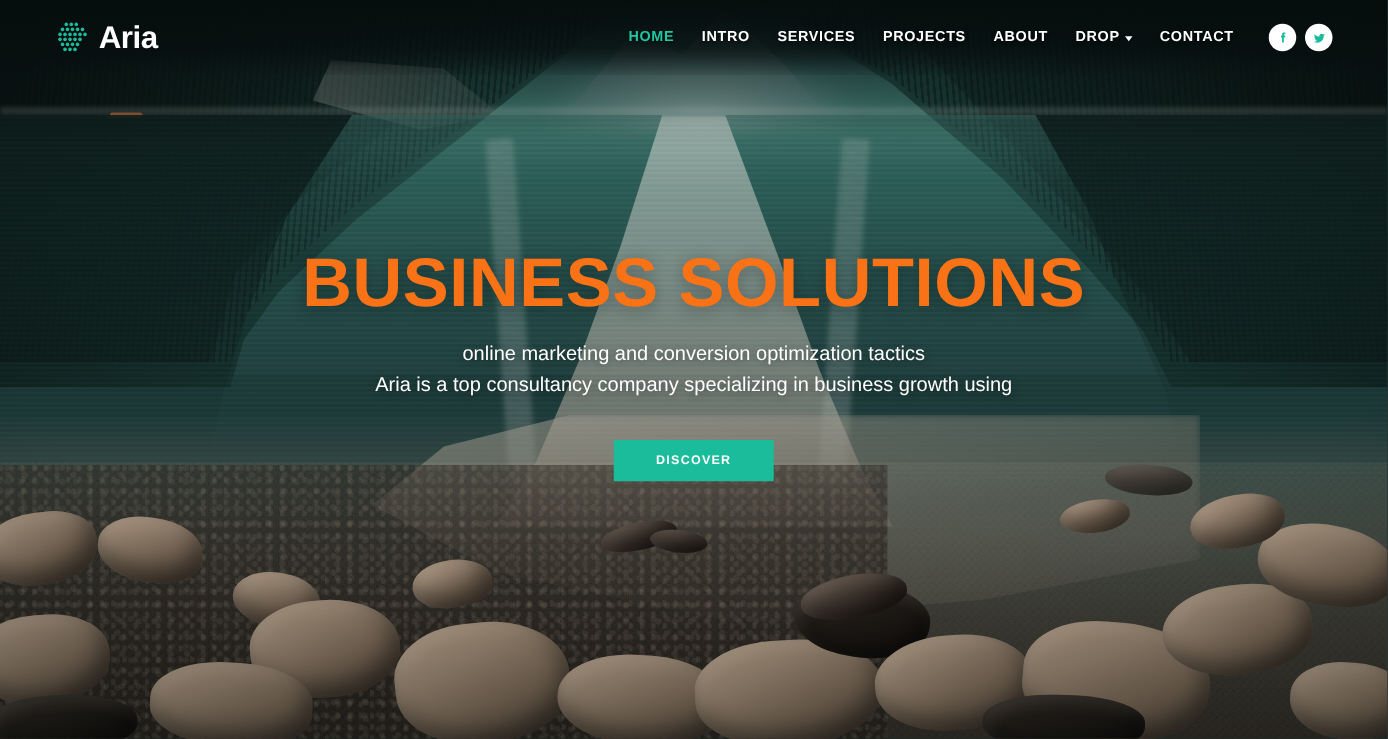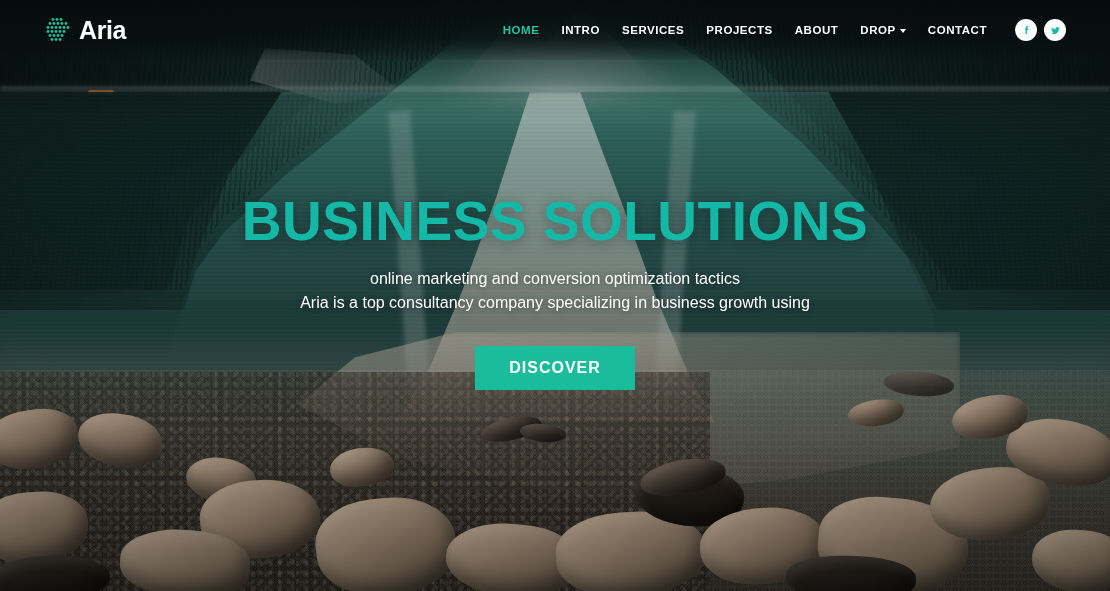--- a/index.html
+++ b/index.html
@@ -275,36 +275,36 @@
   }
   .social svg { display: block; }
 
   
   .hero-content {
     position: absolute; left: 0; top: 0; width: 1110px; height: 591px;
     display: flex; flex-direction: column; align-items: center; justify-content: center;
     z-index: 30; padding-bottom: 8px;
   }
   .hero-title {
-    color: #14b8a6; font-size: 55px; font-weight: 700;
+    color: #f97316; font-size: 55px; font-weight: 700;
     letter-spacing: 0.5px; line-height: 1.05; text-transform: uppercase;
     text-align: center; text-shadow: 0 2px 14px rgba(0,0,0,0.32);
   }
   .hero-sub {
     margin-top: 16px; color: #ffffff; font-size: 16px; font-weight: 400;
     line-height: 1.55; text-align: center; max-width: 640px;
     text-shadow: 0 1px 7px rgba(0,0,0,0.42);
   }
   .hero-sub span { display: block; }
   .discover-btn {
     margin-top: 30px;
     background: #1abc9c; color: #ffffff;
-    font-size: 16px; font-weight: 700; letter-spacing: 1px;
+    font-size: 10px; font-weight: 700; letter-spacing: 1px;
     text-transform: uppercase; text-decoration: none;
-    padding: 0 34px; height: 44px;
+    padding: 0 34px; height: 33px;
     display: inline-flex; align-items: center; justify-content: center;
     border: none; cursor: pointer; font-family: "Liberation Sans", sans-serif;
   }
 </style>
 </head>
 <body>
 
 <div id="hero">
 
   <div class="scene">

